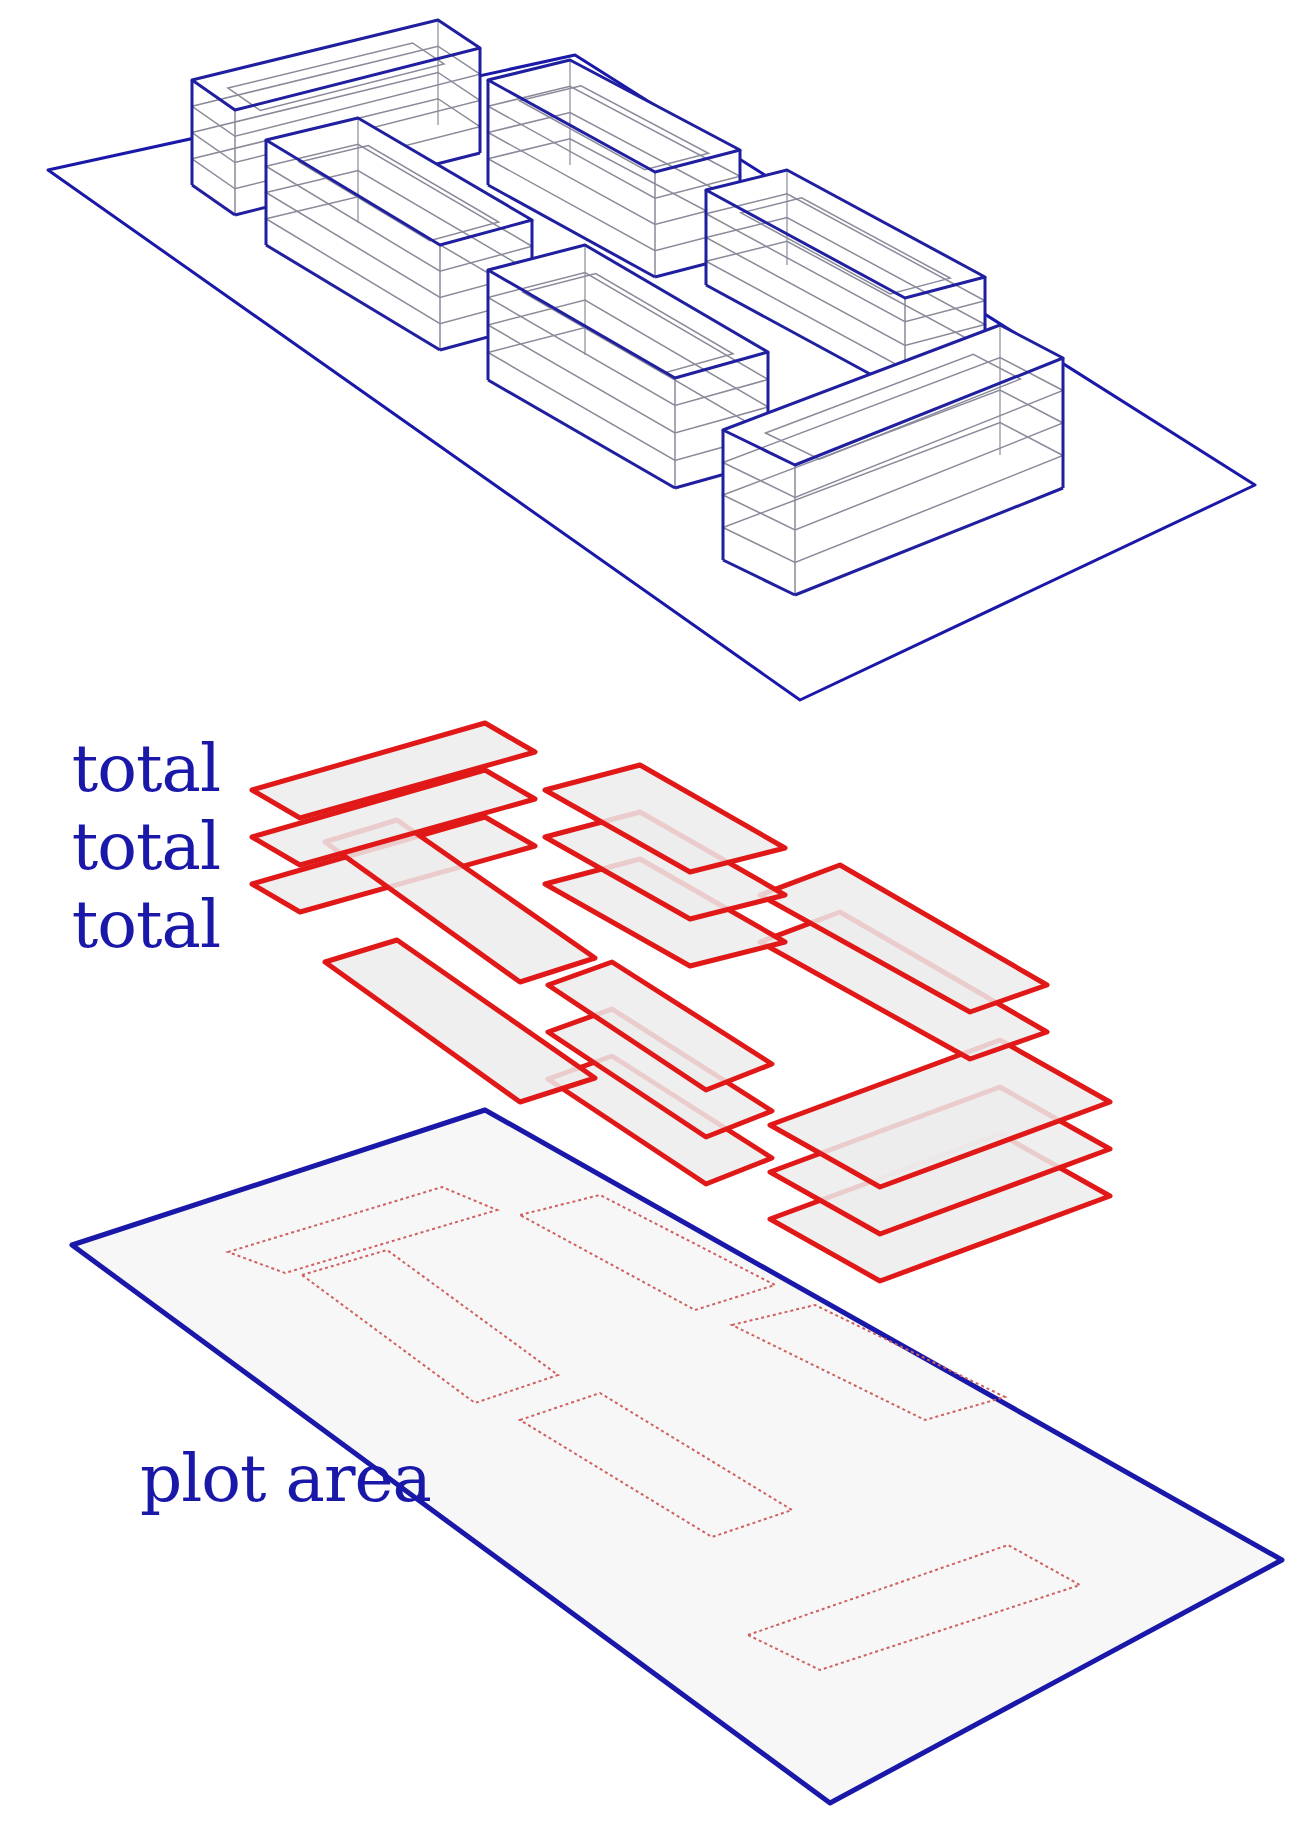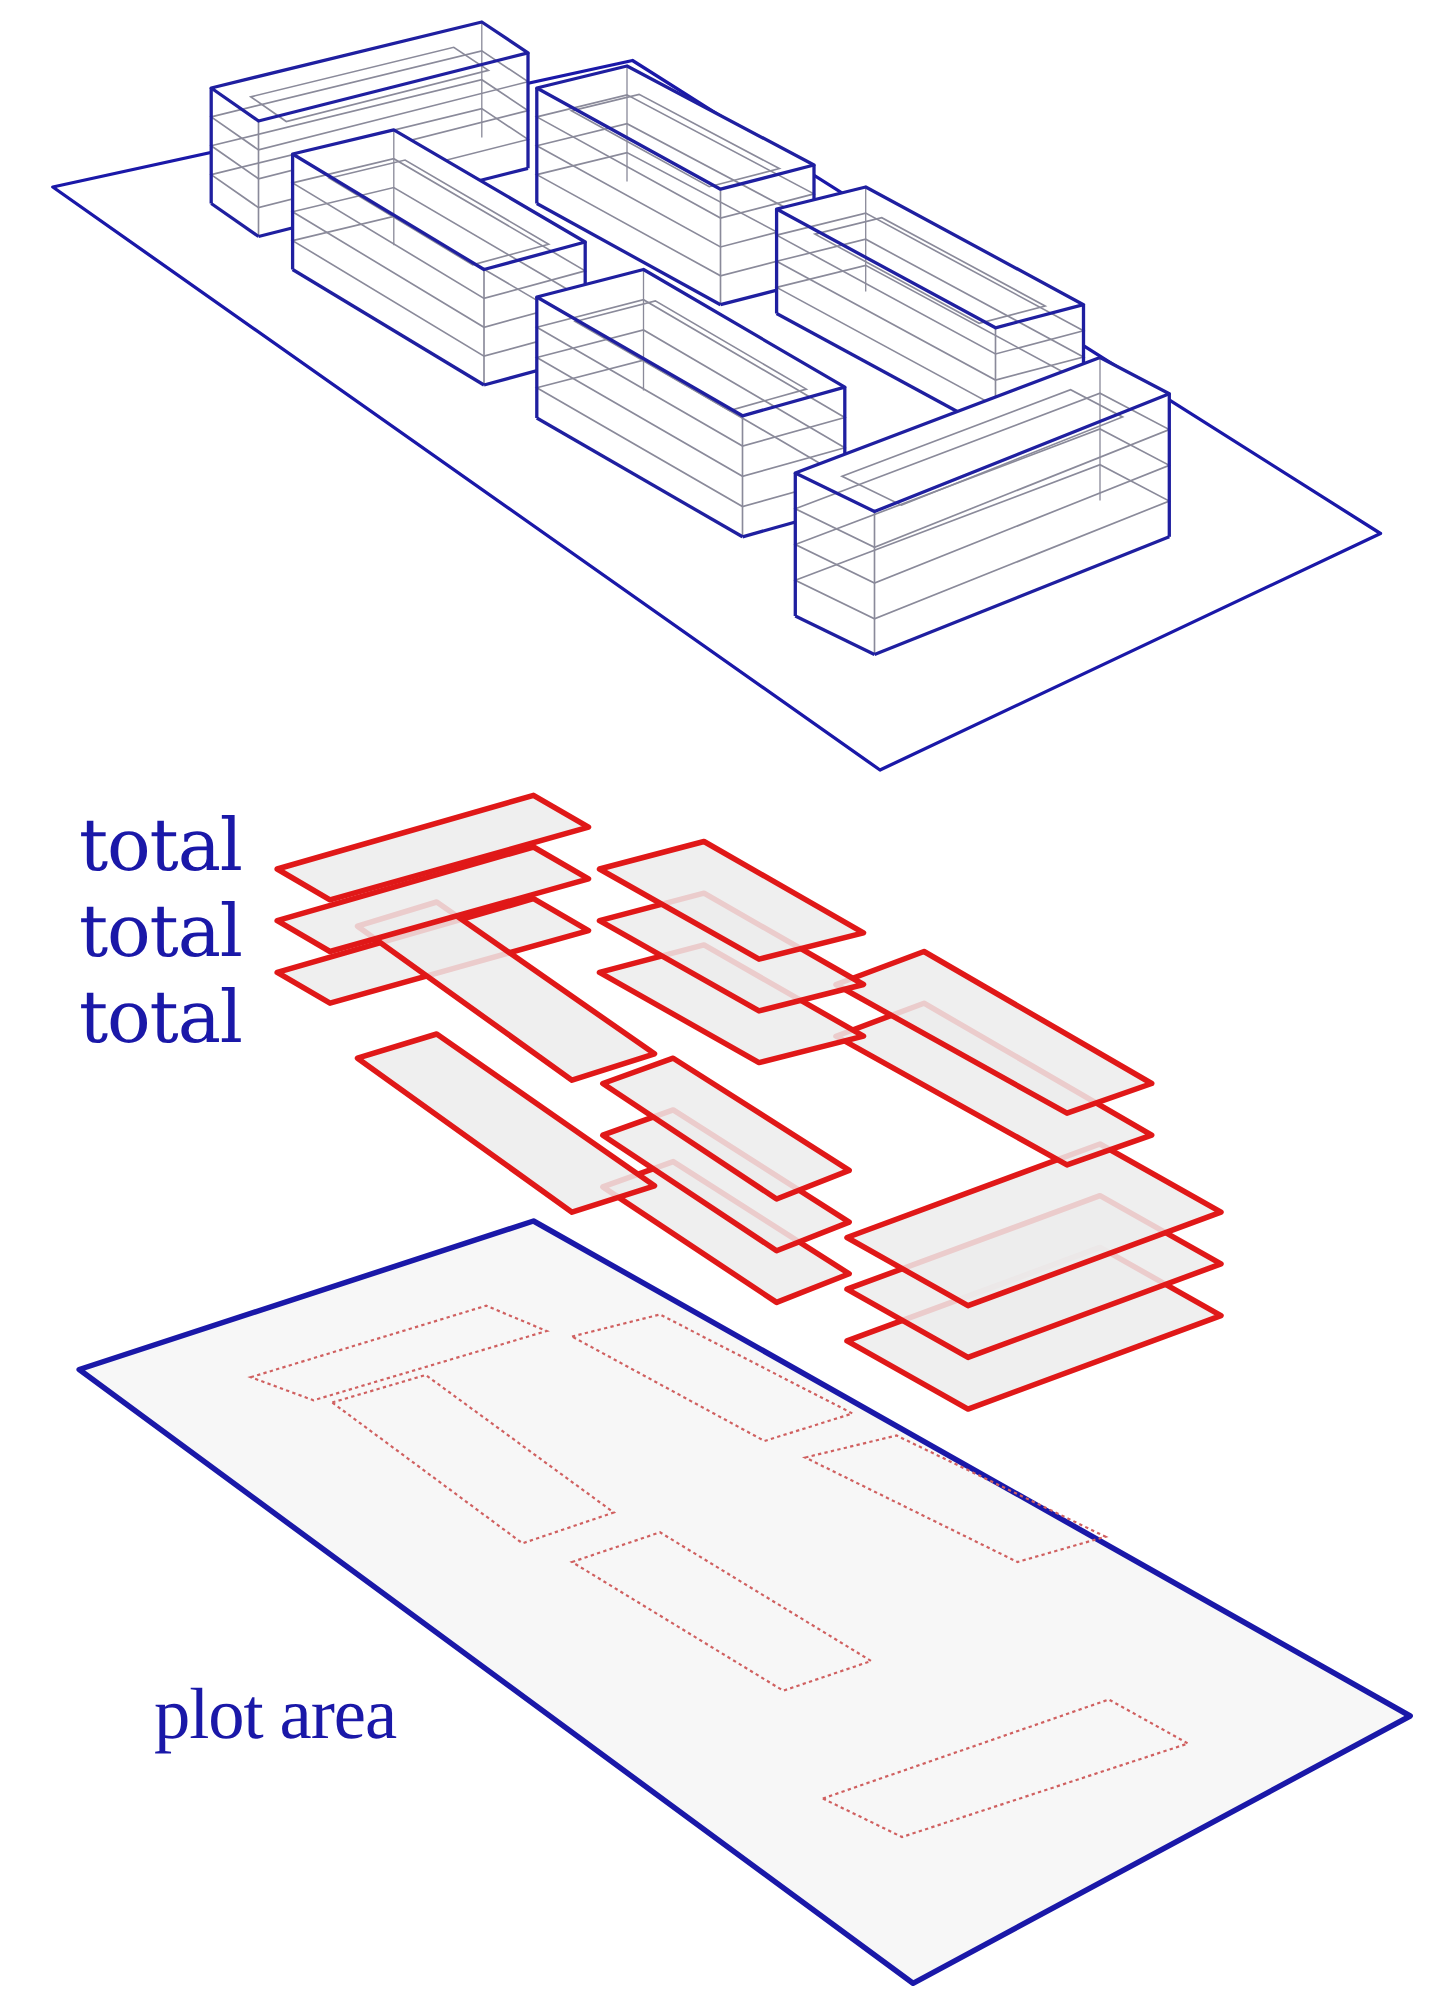--- a/index.html
+++ b/index.html
@@ -8,21 +8,21 @@
   .label {
     position: absolute;
     font-family: "DejaVu Serif", "Liberation Serif", serif;
     color: #1a18a8;
     font-size: 66px;
     line-height: 78px;
     letter-spacing: -1px;
   }
   .label-right { text-align: right; }
   #label-total-floors { left: 0px; top: 730px; width: 220px; }
-  #label-plot { left: 140px; top: 1520px; white-space: nowrap; font-family: Liberation Serif, serif; }
+  #label-plot { left: 140px; top: 1440px; white-space: nowrap; }
   .label span { display: block; }
 </style>
 </head>
 <body>
 
 <svg id="diagram" viewBox="0 0 1314 1821" xmlns="http://www.w3.org/2000/svg">
   <g id="plot-group">
       <polygon points="72,1245 485,1110 1282,1560 830,1803" fill="#f7f7f7" stroke="#1a18a8" stroke-width="5" stroke-linejoin="round"></polygon>
     </g>
   <g id="footprint-group">

